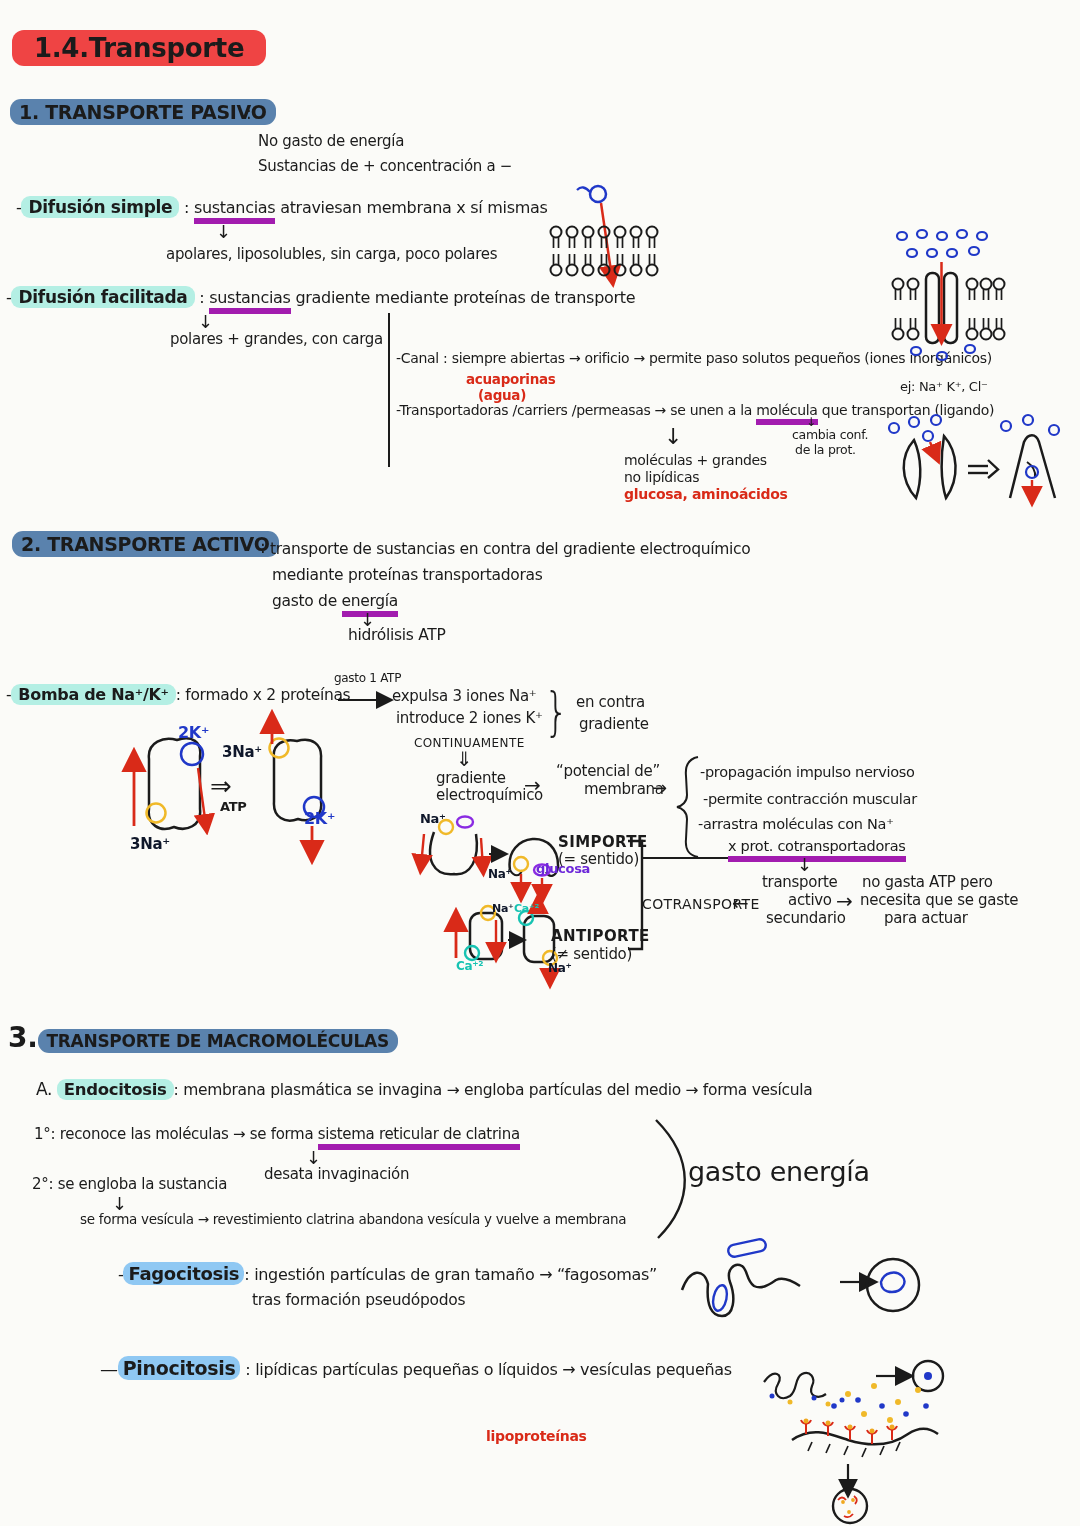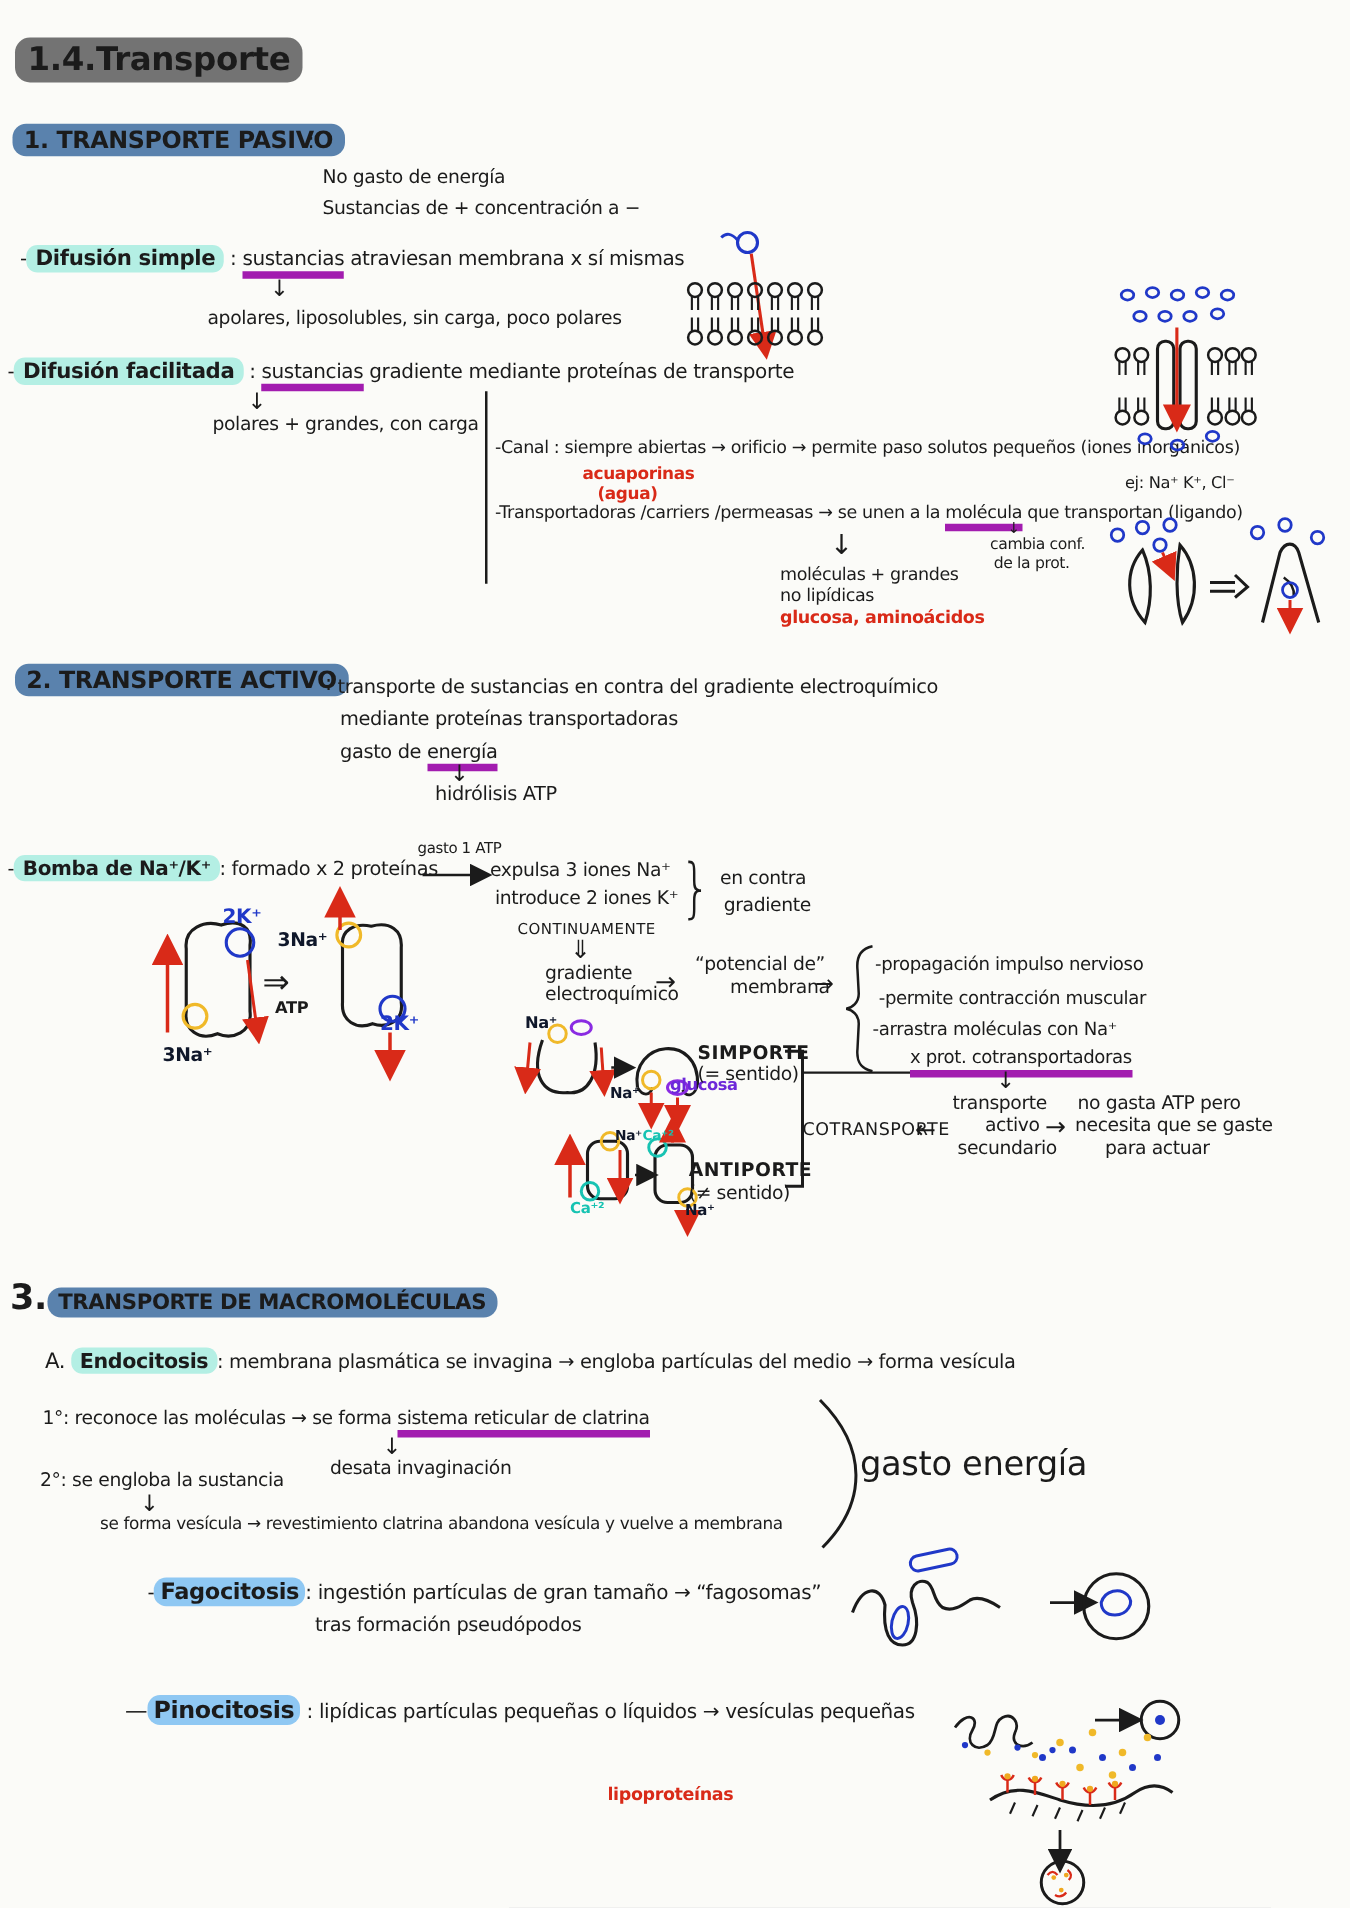--- a/index.html
+++ b/index.html
@@ -1,20 +1,20 @@
 <!DOCTYPE html>
 <html><head>
 <meta charset="utf-8">
 <style>
   html,body{margin:0;padding:0;background:#e8e8e8}
   #canvas{position:relative;width:1080px;height:1526px;background:#fbfbf8;overflow:hidden;
           font-family:"DejaVu Sans",sans-serif;}
   .t{position:absolute;white-space:nowrap;color:#1b1b1b;letter-spacing:-0.3px;line-height:1.15;}
   .b{font-weight:bold}
-  .hlg{background:#737373;border-radius:12px;padding:3px 10px;}
+  .hlg{background:#ef4444;border-radius:12px;padding:3px 22px;}
   .hlb{background:#5a82ad;border-radius:11px;padding:2px 9px;}
   .hlc{background:#b4efe4;border-radius:9px;padding:1px 7px;}
   .hls{background:#8fc8f3;border-radius:10px;padding:1px 5px;}
   .red{color:#d92a18}.blu{color:#2038c8}.yel{color:#0f172a}.pur{color:#6d28d9}.teal{color:#17c3b2}
   .u{border-bottom:6px solid #a21caf;padding-bottom:1px}
   .ov{position:absolute;left:0;top:0;overflow:visible}
   svg.dg{position:absolute;overflow:visible}
 </style>
 </head>
 <body>

